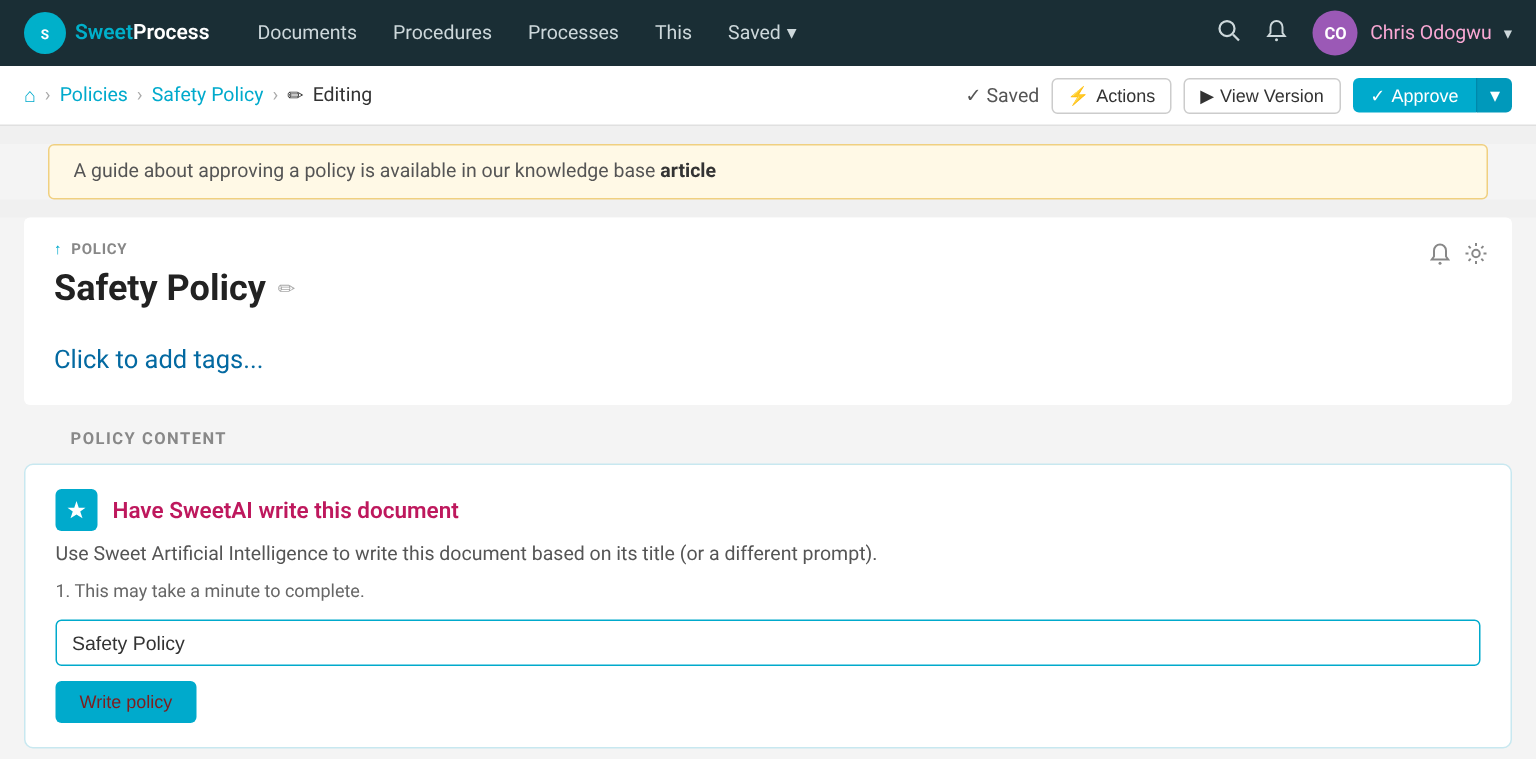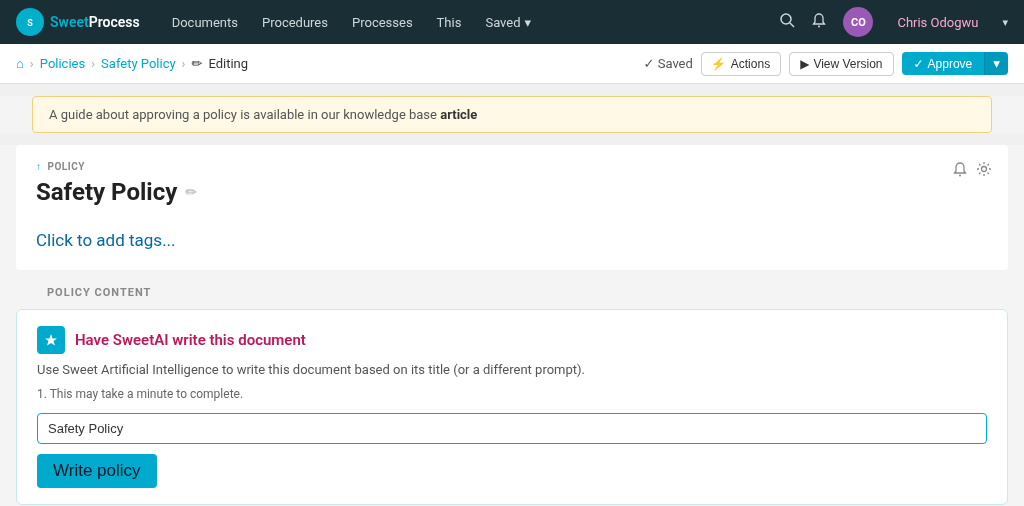--- a/index.html
+++ b/index.html
@@ -53,21 +53,21 @@
       background: #9b59b6;
       border-radius: 50%;
       display: flex; align-items: center; justify-content: center;
       color: white; font-size: 11px; font-weight: bold;
     }
     .user-name {
       color: #f9a8d4;
       font-size: 13px;
     }
     .user-area {
-      display: flex; align-items: center; gap: 24px; cursor: pointer;
+      display: flex; align-items: center; gap: 8px; cursor: pointer;
     }
 
     
     .breadcrumb-bar {
       background: white;
       height: 40px;
       display: flex;
       align-items: center;
       padding: 0 16px;
       border-bottom: 1px solid #e0e0e0;
@@ -241,22 +241,22 @@
       font-size: 13px;
       color: #333;
       outline: none;
       margin-bottom: 10px;
     }
     .btn-write {
       background: #00aacc;
       border: none;
       border-radius: 4px;
       padding: 7px 16px;
-      font-size: 17px;
-      color: #0f172a;
+      font-size: 12px;
+      color: #7f1d1d;
       cursor: pointer;
       font-weight: 500;
     }
 
     
     .edit-hint-area {
       display: flex;
       flex-direction: column;
       align-items: center;
       padding: 20px 0 10px;

